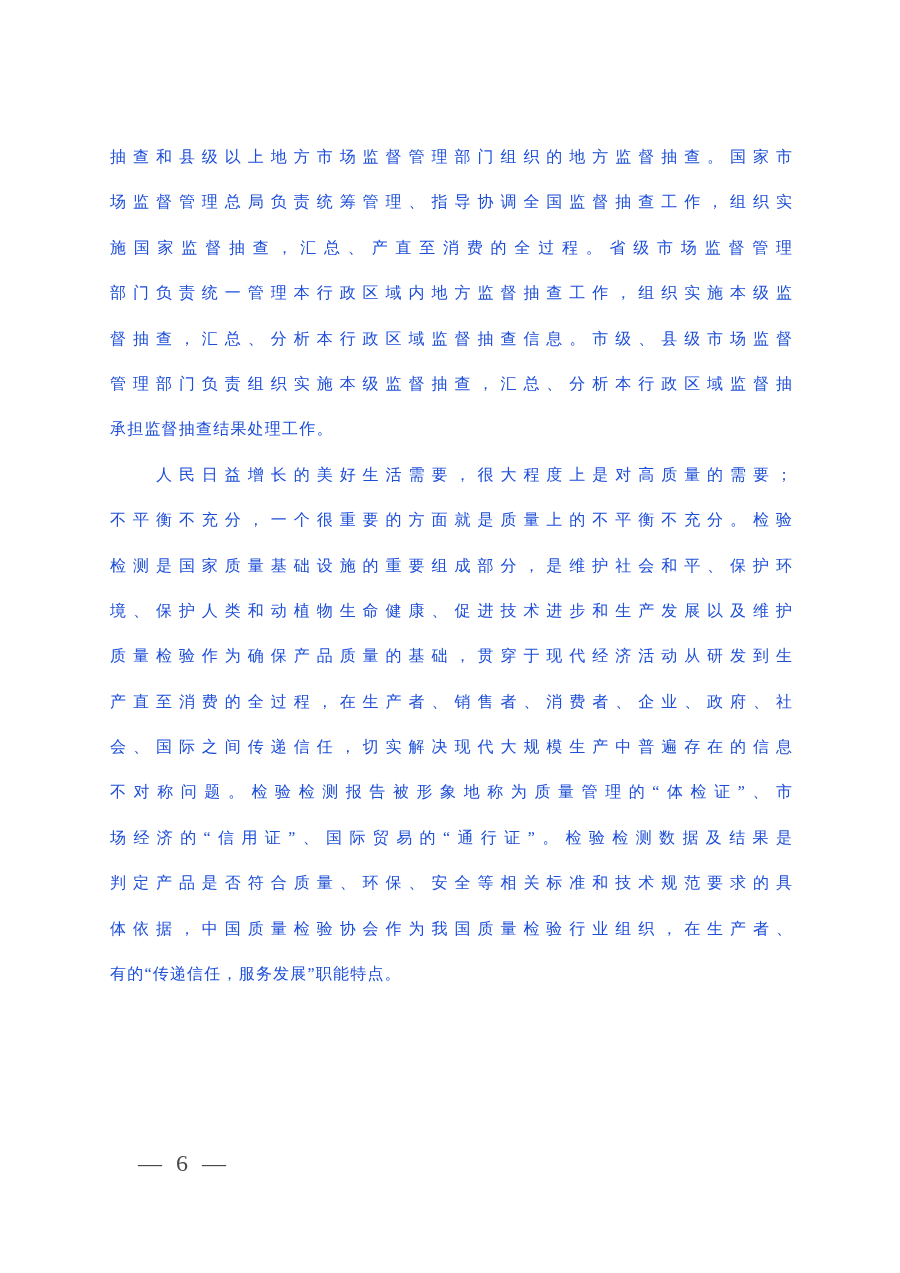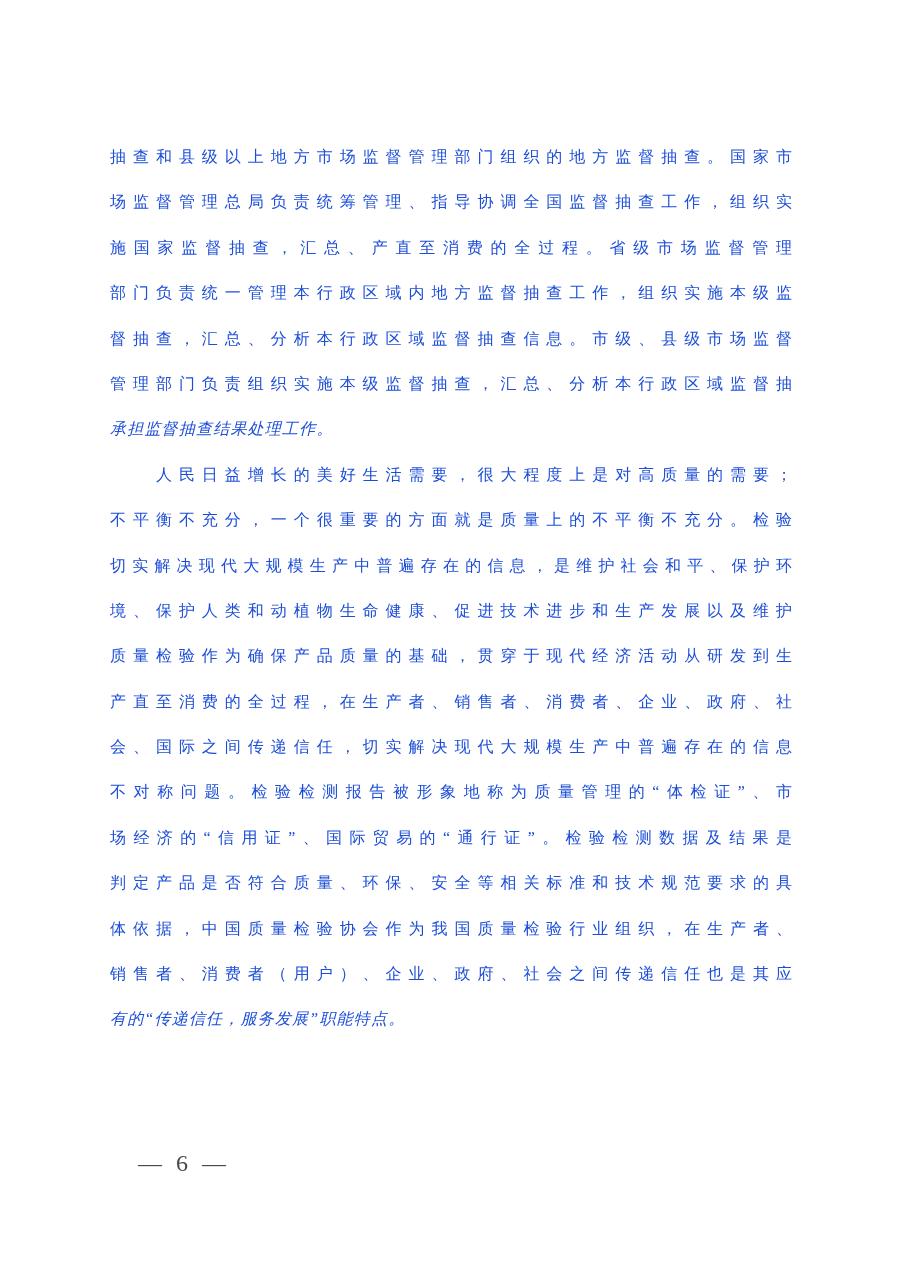--- a/index.html
+++ b/index.html
@@ -32,21 +32,20 @@
     text-align: justify;
     text-align-last: justify;
     text-justify: inter-character;
     white-space: nowrap;
     color: #1d4ed8;
   }
   .line.short {
     text-align: right;
     text-align-last: left;
     letter-spacing: 1.2px;
-    font-style: italic;
   }
   .footer {
     position: absolute;
     left: 138px;
     top: 1148px;
     height: 30px;
     line-height: 30px;
     font-size: 24px;
     letter-spacing: 4px;
     color: #4a4a4a;
@@ -60,26 +59,25 @@
   <div class="text-block">
     <div class="line">抽查和县级以上地方市场监督管理部门组织的地方监督抽查。国家市</div>
     <div class="line">场监督管理总局负责统筹管理、指导协调全国监督抽查工作，组织实</div>
     <div class="line">施国家监督抽查，汇总、产直至消费的全过程。省级市场监督管理</div>
     <div class="line">部门负责统一管理本行政区域内地方监督抽查工作，组织实施本级监</div>
     <div class="line">督抽查，汇总、分析本行政区域监督抽查信息。市级、县级市场监督</div>
     <div class="line">管理部门负责组织实施本级监督抽查，汇总、分析本行政区域监督抽</div>
     <div class="line short">承担监督抽查结果处理工作。</div>
     <div class="line">　　人民日益增长的美好生活需要，很大程度上是对高质量的需要；</div>
     <div class="line">不平衡不充分，一个很重要的方面就是质量上的不平衡不充分。检验</div>
-    <div class="line">切实解决现代大规模生产中普遍存在的信息，是维护社会和平、保护环</div>
+    <div class="line">检测是国家质量基础设施的重要组成部分，是维护社会和平、保护环</div>
     <div class="line">境、保护人类和动植物生命健康、促进技术进步和生产发展以及维护</div>
     <div class="line">质量检验作为确保产品质量的基础，贯穿于现代经济活动从研发到生</div>
     <div class="line">产直至消费的全过程，在生产者、销售者、消费者、企业、政府、社</div>
     <div class="line">会、国际之间传递信任，切实解决现代大规模生产中普遍存在的信息</div>
     <div class="line">不对称问题。检验检测报告被形象地称为质量管理的“体检证”、市</div>
     <div class="line">场经济的“信用证”、国际贸易的“通行证”。检验检测数据及结果是</div>
     <div class="line">判定产品是否符合质量、环保、安全等相关标准和技术规范要求的具</div>
     <div class="line">体依据，中国质量检验协会作为我国质量检验行业组织，在生产者、</div>
-    <div class="line">销售者、消费者（用户）、企业、政府、社会之间传递信任也是其应</div>
     <div class="line short">有的“传递信任，服务发展”职能特点。</div>
   </div>
   <div class="footer">— 6 —</div>
 </div>
 
 </body></html>

